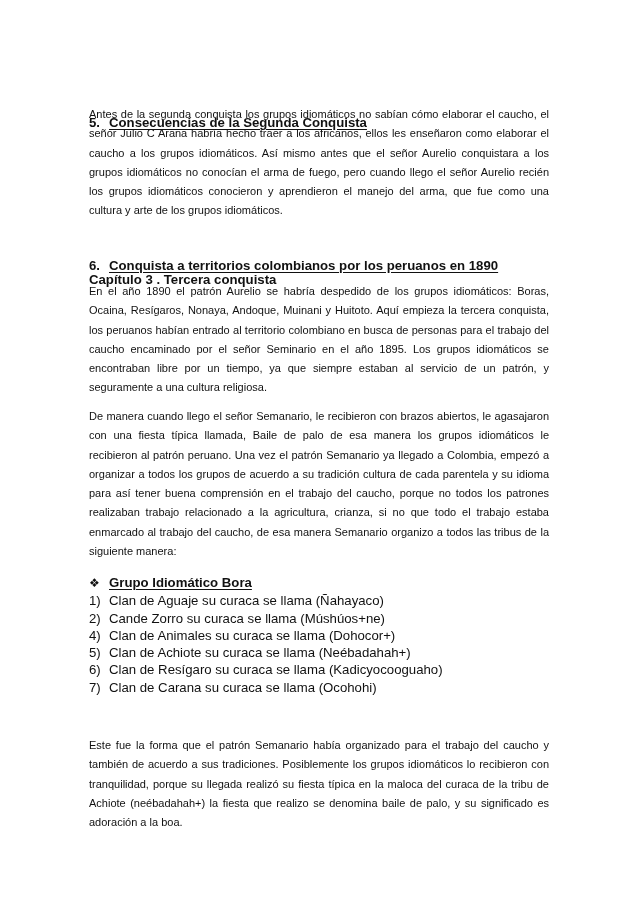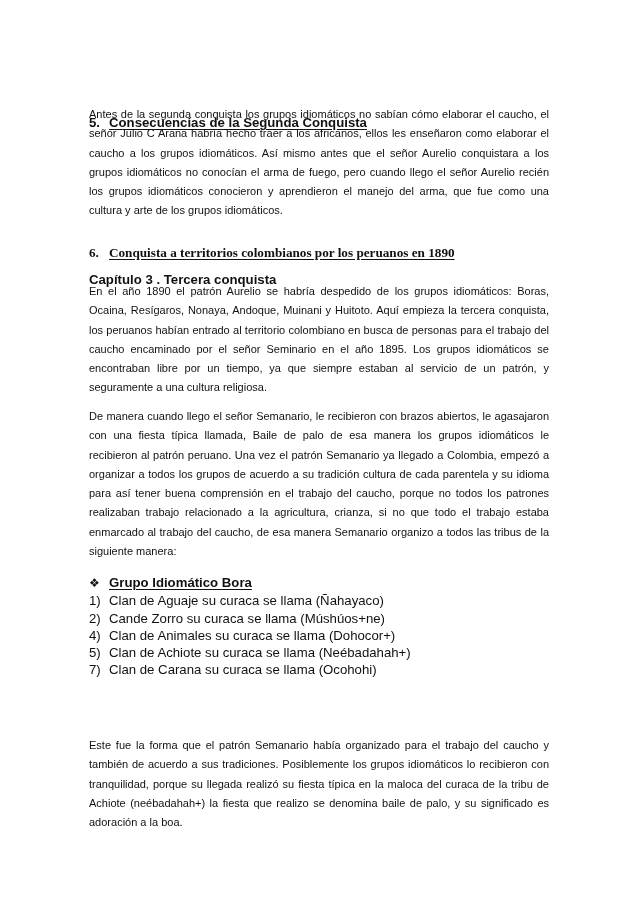--- a/index.html
+++ b/index.html
@@ -23,34 +23,35 @@
 <div class="page">
 
   <div class="h" style="top:76px;margin-top:38px;">
     <span class="num">5.</span><u>Consecuencias de la Segunda Conquista</u>
   </div>
 
   <div class="para" style="top:105px;">Antes de la segunda conquista los grupos idiomáticos no sabían cómo elaborar el caucho, el señor Julio C Arana habría hecho traer a los africanos, ellos les enseñaron como elaborar el caucho a los grupos idiomáticos. Así mismo antes que el señor Aurelio conquistara a los grupos idiomáticos no conocían el arma de fuego, pero cuando llego el señor Aurelio recién los grupos idiomáticos conocieron y aprendieron el manejo del arma, que fue como una cultura y arte de los grupos idiomáticos.</div>
 
   <div class="h" style="top:235px;margin-top:36px;">Capítulo 3 . Tercera conquista</div>
 
-  <div class="h" style="top:244px;font-family:Liberation Serif, serif;">
+  <div class="h" style="top:257px;">
     <span class="num">6.</span><u>Conquista a territorios colombianos por los peruanos en 1890</u>
   </div>
 
   <div class="para" style="top:282px;">En el año 1890 el patrón Aurelio se habría despedido de los grupos idiomáticos: Boras, Ocaina, Resígaros, Nonaya, Andoque, Muinani y Huitoto. Aquí empieza la tercera conquista, los peruanos habían entrado al territorio colombiano en busca de personas para el trabajo del caucho encaminado por el señor Seminario en el año 1895. Los grupos idiomáticos se encontraban libre por un tiempo, ya que siempre estaban al servicio de un patrón, y seguramente a una cultura religiosa.</div>
 
   <div class="para" style="top:407px;"> De manera cuando llego el señor Semanario, le recibieron con brazos abiertos, le agasajaron con una fiesta típica llamada, Baile de palo de esa manera los grupos idiomáticos le recibieron al patrón peruano. Una vez el patrón Semanario ya llegado a Colombia, empezó a organizar a todos los grupos de acuerdo a su tradición cultura de cada parentela    y su idioma para así tener buena comprensión en el trabajo del caucho, porque no todos los patrones realizaban trabajo relacionado a la agricultura, crianza, si no que todo el trabajo estaba enmarcado al trabajo del caucho, de esa manera Semanario organizo a todos las tribus de la siguiente manera:</div>
 
   <div class="list" style="top:574px;">
     <div class="bullet-head">
       <span class="glyph">❖</span><u>Grupo Idiomático Bora</u>
     </div>
     <div><span class="num">1)</span><span>Clan de Aguaje su curaca se llama (Ñahayaco)</span></div>
     <div><span class="num">2)</span><span>Cande Zorro su curaca se llama (Múshúos+ne)</span></div>
     <div><span class="num">4)</span><span>Clan de Animales su curaca se llama (Dohocor+)</span></div>
     <div><span class="num">5)</span><span>Clan de Achiote su curaca se llama (Neébadahah+)</span></div>
+    <div><span class="num">6)</span><span>Clan de Resígaro su curaca se llama (Kadicyocooguaho)</span></div>
     <div><span class="num">7)</span><span>Clan de Carana su curaca se llama (Ocohohi)</span></div>
   </div>
 
   <div class="para" style="top:736px;">Este fue la forma que el patrón Semanario había organizado para el trabajo del caucho y también de acuerdo a sus tradiciones. Posiblemente los grupos idiomáticos lo recibieron con tranquilidad, porque su llegada realizó su fiesta típica en la maloca del curaca de la tribu de Achiote (neébadahah+) la fiesta que realizo se denomina baile de palo, y su significado es adoración a la boa.</div>
 
 </div>
 
 </body></html>

